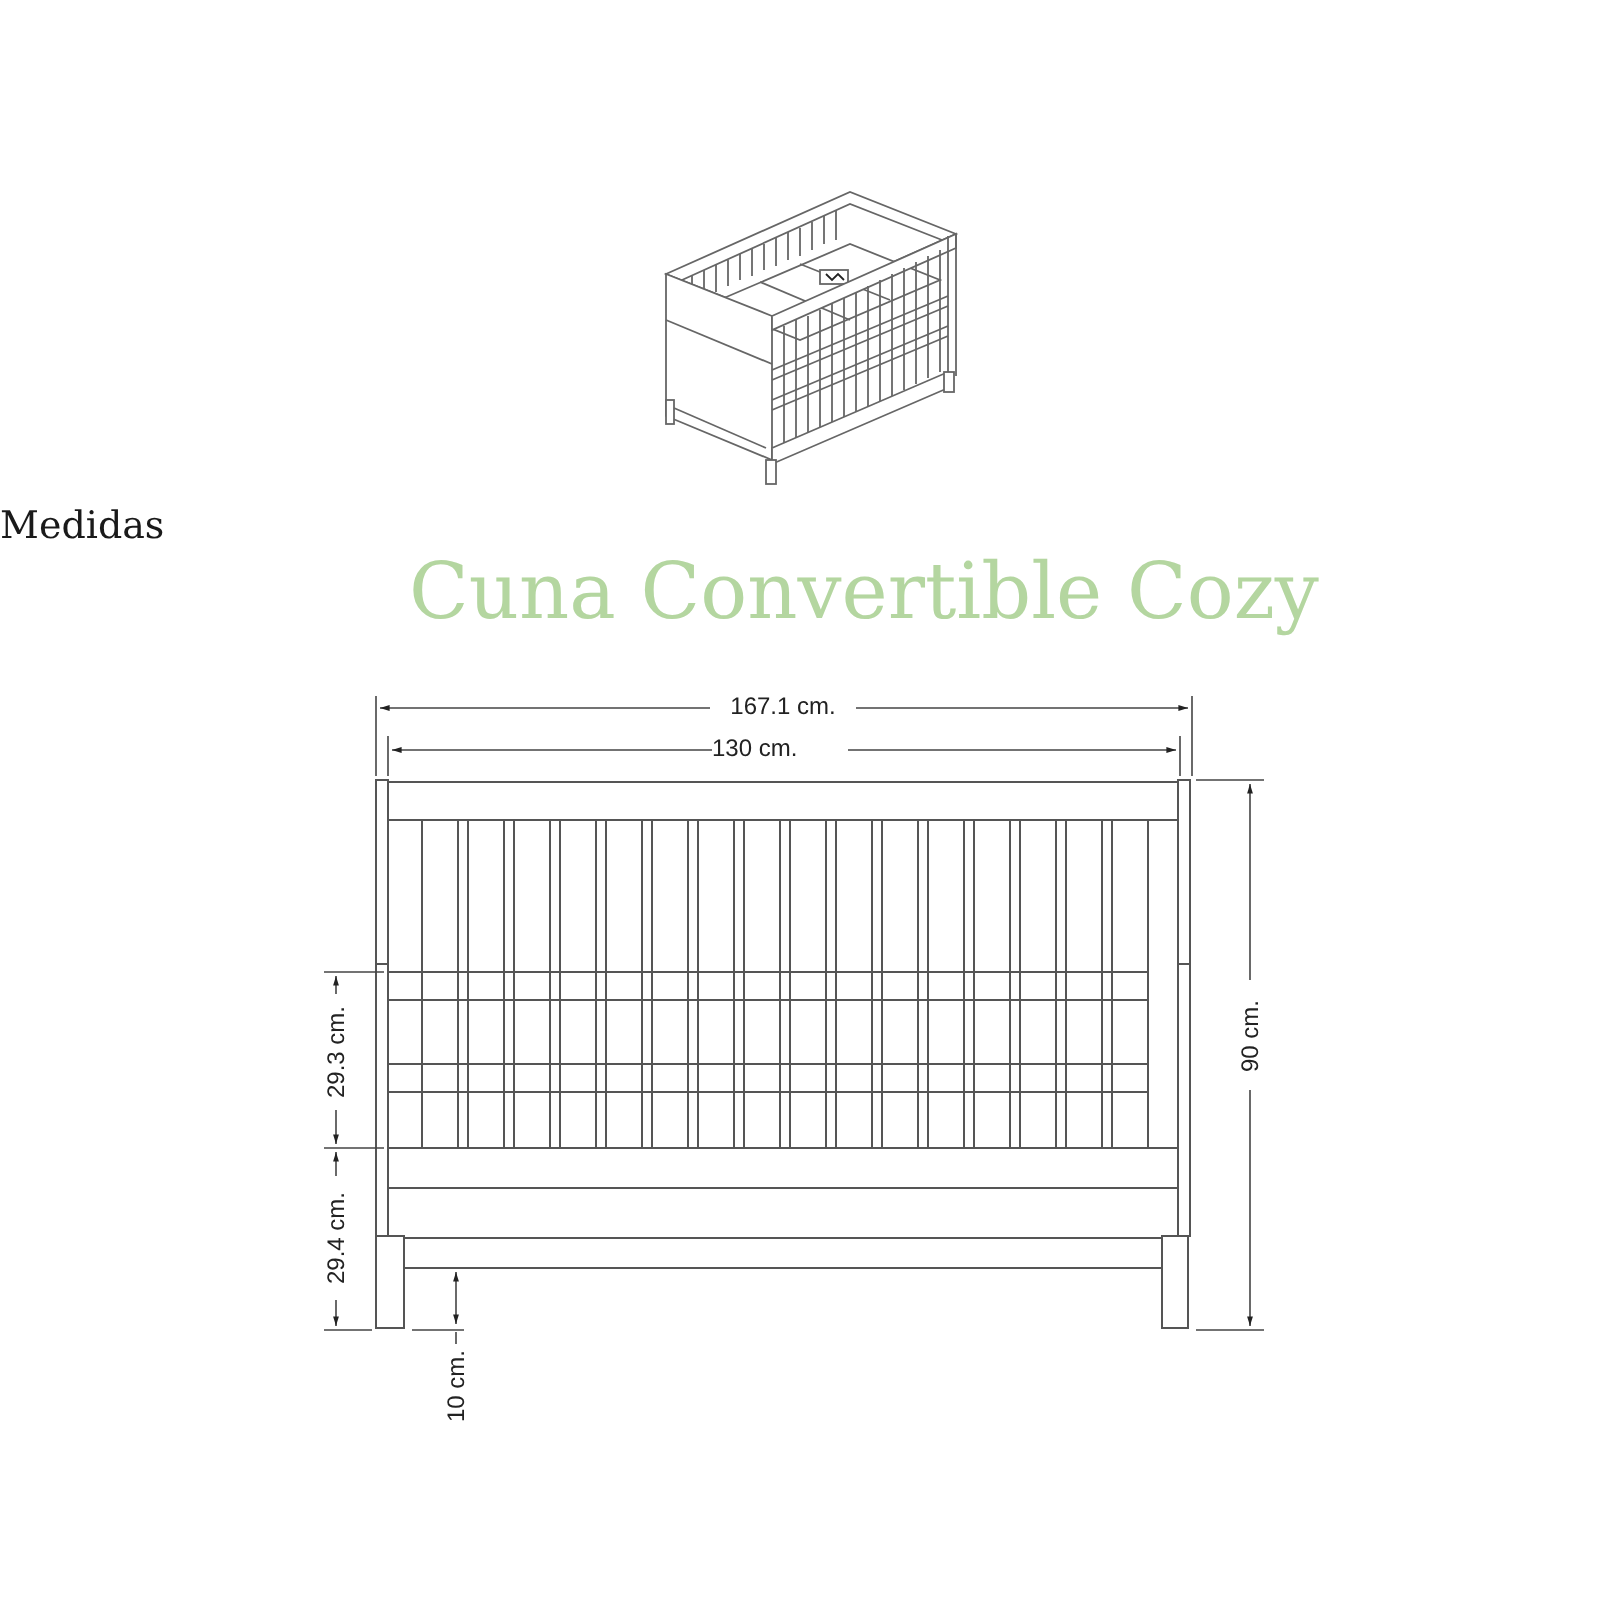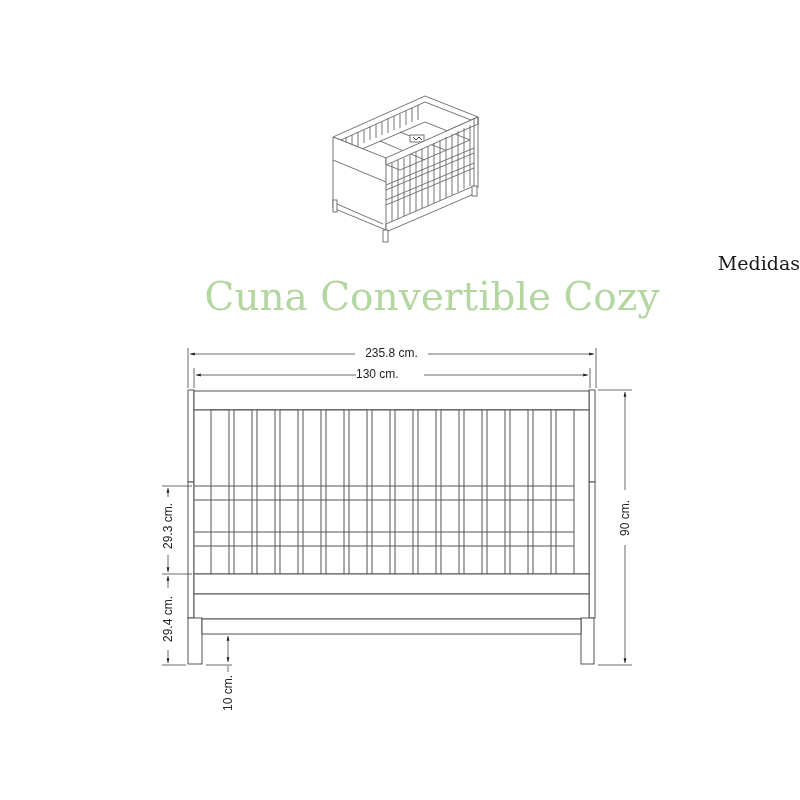--- a/index.html
+++ b/index.html
@@ -1,17 +1,17 @@
 <!DOCTYPE html>
 <html><head>
 <meta charset="utf-8">
 <style>
   html, body { margin:0; padding:0; background:#ffffff; }
   body { width:800px; height:800px; position:relative; overflow:hidden; font-family:"Liberation Sans", sans-serif; }
-  .subtitle { position:absolute; left:0; width:800px; top:252px; text-align:right; font-family:"DejaVu Serif", serif; font-size:19px; color:#1a1a1a; }
+  .subtitle { position:absolute; left:0; width:800px; top:252px; text-align:left; font-family:"DejaVu Serif", serif; font-size:19px; color:#1a1a1a; }
   .title { position:absolute; left:0; width:800px; top:274px; text-align:center; font-family:"DejaVu Serif", serif; font-size:39px; color:#b4d6a0; letter-spacing:0px;margin-left:32px; }
   svg { position:absolute; left:0; top:0; }
 </style>
 </head>
 <body>
 
 <div class="subtitle">Medidas</div>
 <div class="title">Cuna Convertible Cozy</div>
 
 <svg width="800" height="800" viewBox="0 0 800 800">
@@ -159,18 +159,18 @@
     <line x1="162" y1="665" x2="186" y2="665"></line>
     <line x1="168" y1="576" x2="168" y2="588" marker-start="url(#arr)"></line>
     <line x1="168" y1="650" x2="168" y2="663" marker-end="url(#arr)"></line>
 
     <line x1="206" y1="665" x2="232" y2="665"></line>
     <line x1="228" y1="636" x2="228" y2="662" marker-start="url(#arr)" marker-end="url(#arr)"></line>
     <line x1="228" y1="666" x2="228" y2="672"></line>
   </g>
 </svg>
 
-<div style="position:absolute;left:355px;top:346px;width:73px;text-align:center;font-size:12px;color:#222;font-family:'Liberation Sans',sans-serif;">235.8 cm.</div>
+<div style="position:absolute;left:355px;top:346px;width:73px;text-align:center;font-size:12px;color:#222;font-family:'Liberation Sans',sans-serif;">167.1 cm.</div>
 <div style="position:absolute;left:356px;top:367px;width:68px;font-size:12px;color:#222;font-family:'Liberation Sans',sans-serif;">130 cm.</div>
 <div style="position:absolute;left:595px;top:511px;width:60px;text-align:center;font-size:12px;color:#222;font-family:'Liberation Sans',sans-serif;transform:rotate(-90deg);">90 cm.</div>
 <div style="position:absolute;left:136px;top:519px;width:64px;text-align:center;font-size:12px;color:#222;font-family:'Liberation Sans',sans-serif;transform:rotate(-90deg);">29.3 cm.</div>
 <div style="position:absolute;left:136px;top:612px;width:64px;text-align:center;font-size:12px;color:#222;font-family:'Liberation Sans',sans-serif;transform:rotate(-90deg);">29.4 cm.</div>
 <div style="position:absolute;left:200px;top:686px;width:56px;text-align:center;font-size:12px;color:#222;font-family:'Liberation Sans',sans-serif;transform:rotate(-90deg);">10 cm.</div>
 
 </body></html>

